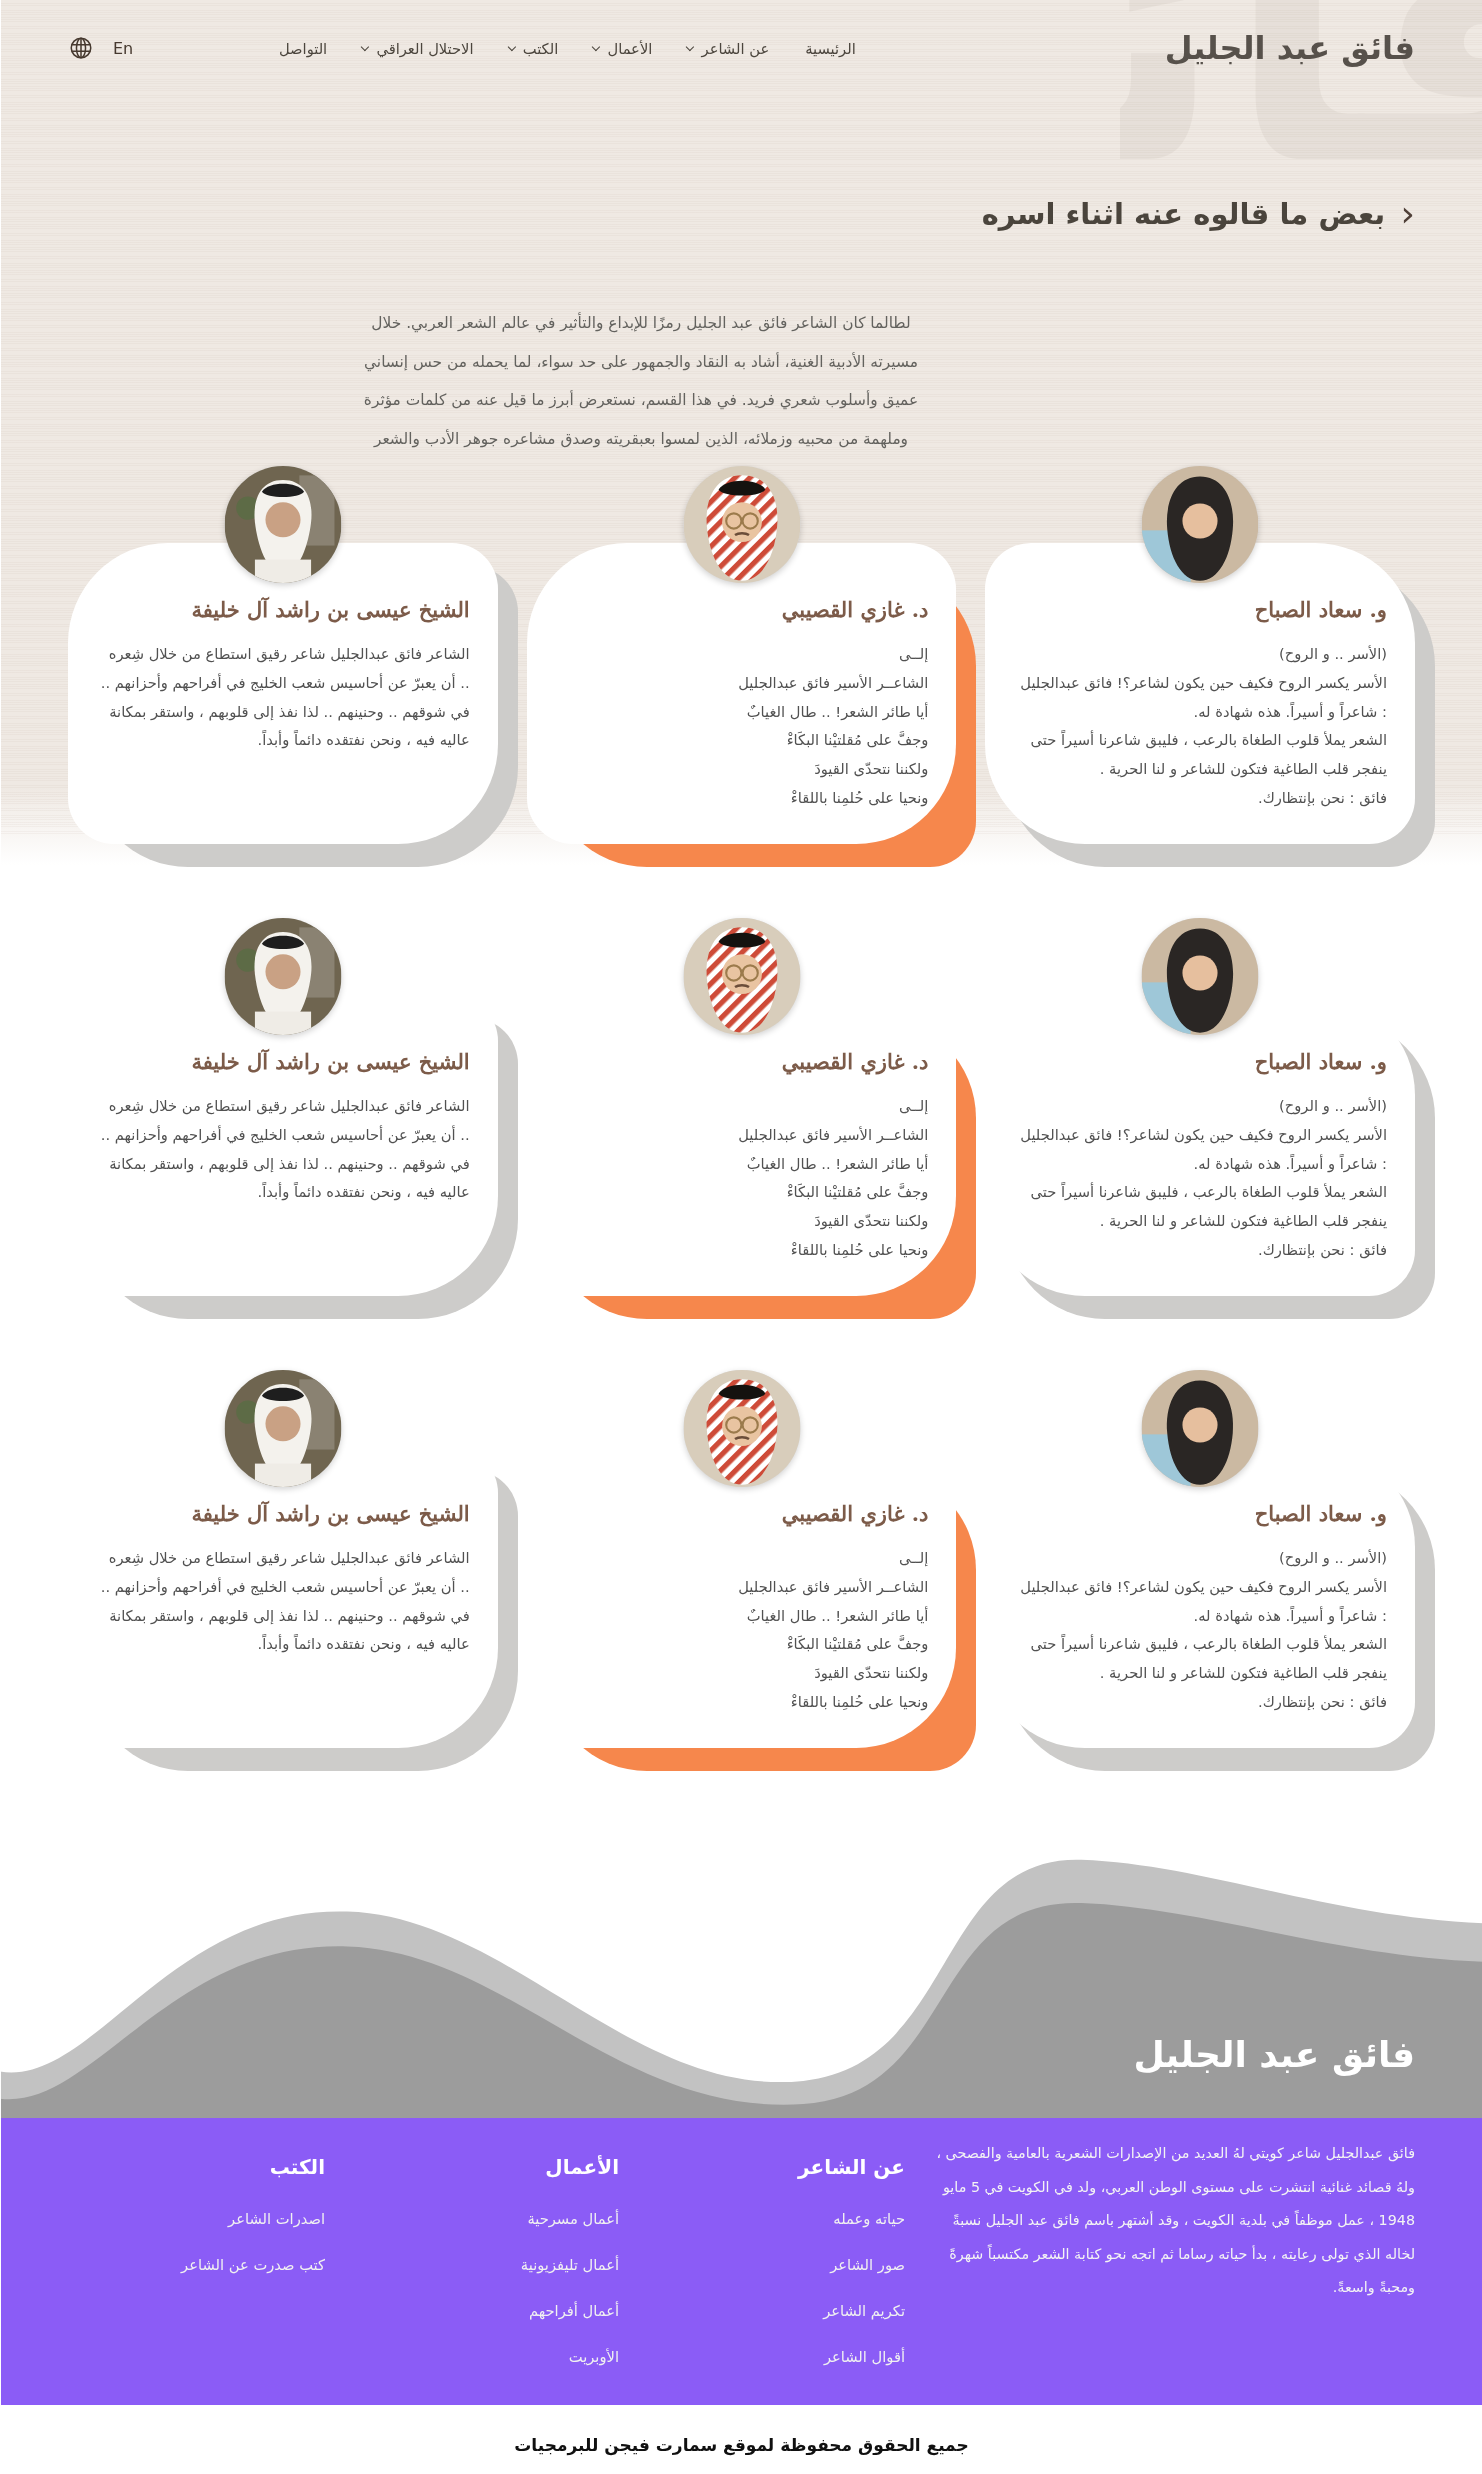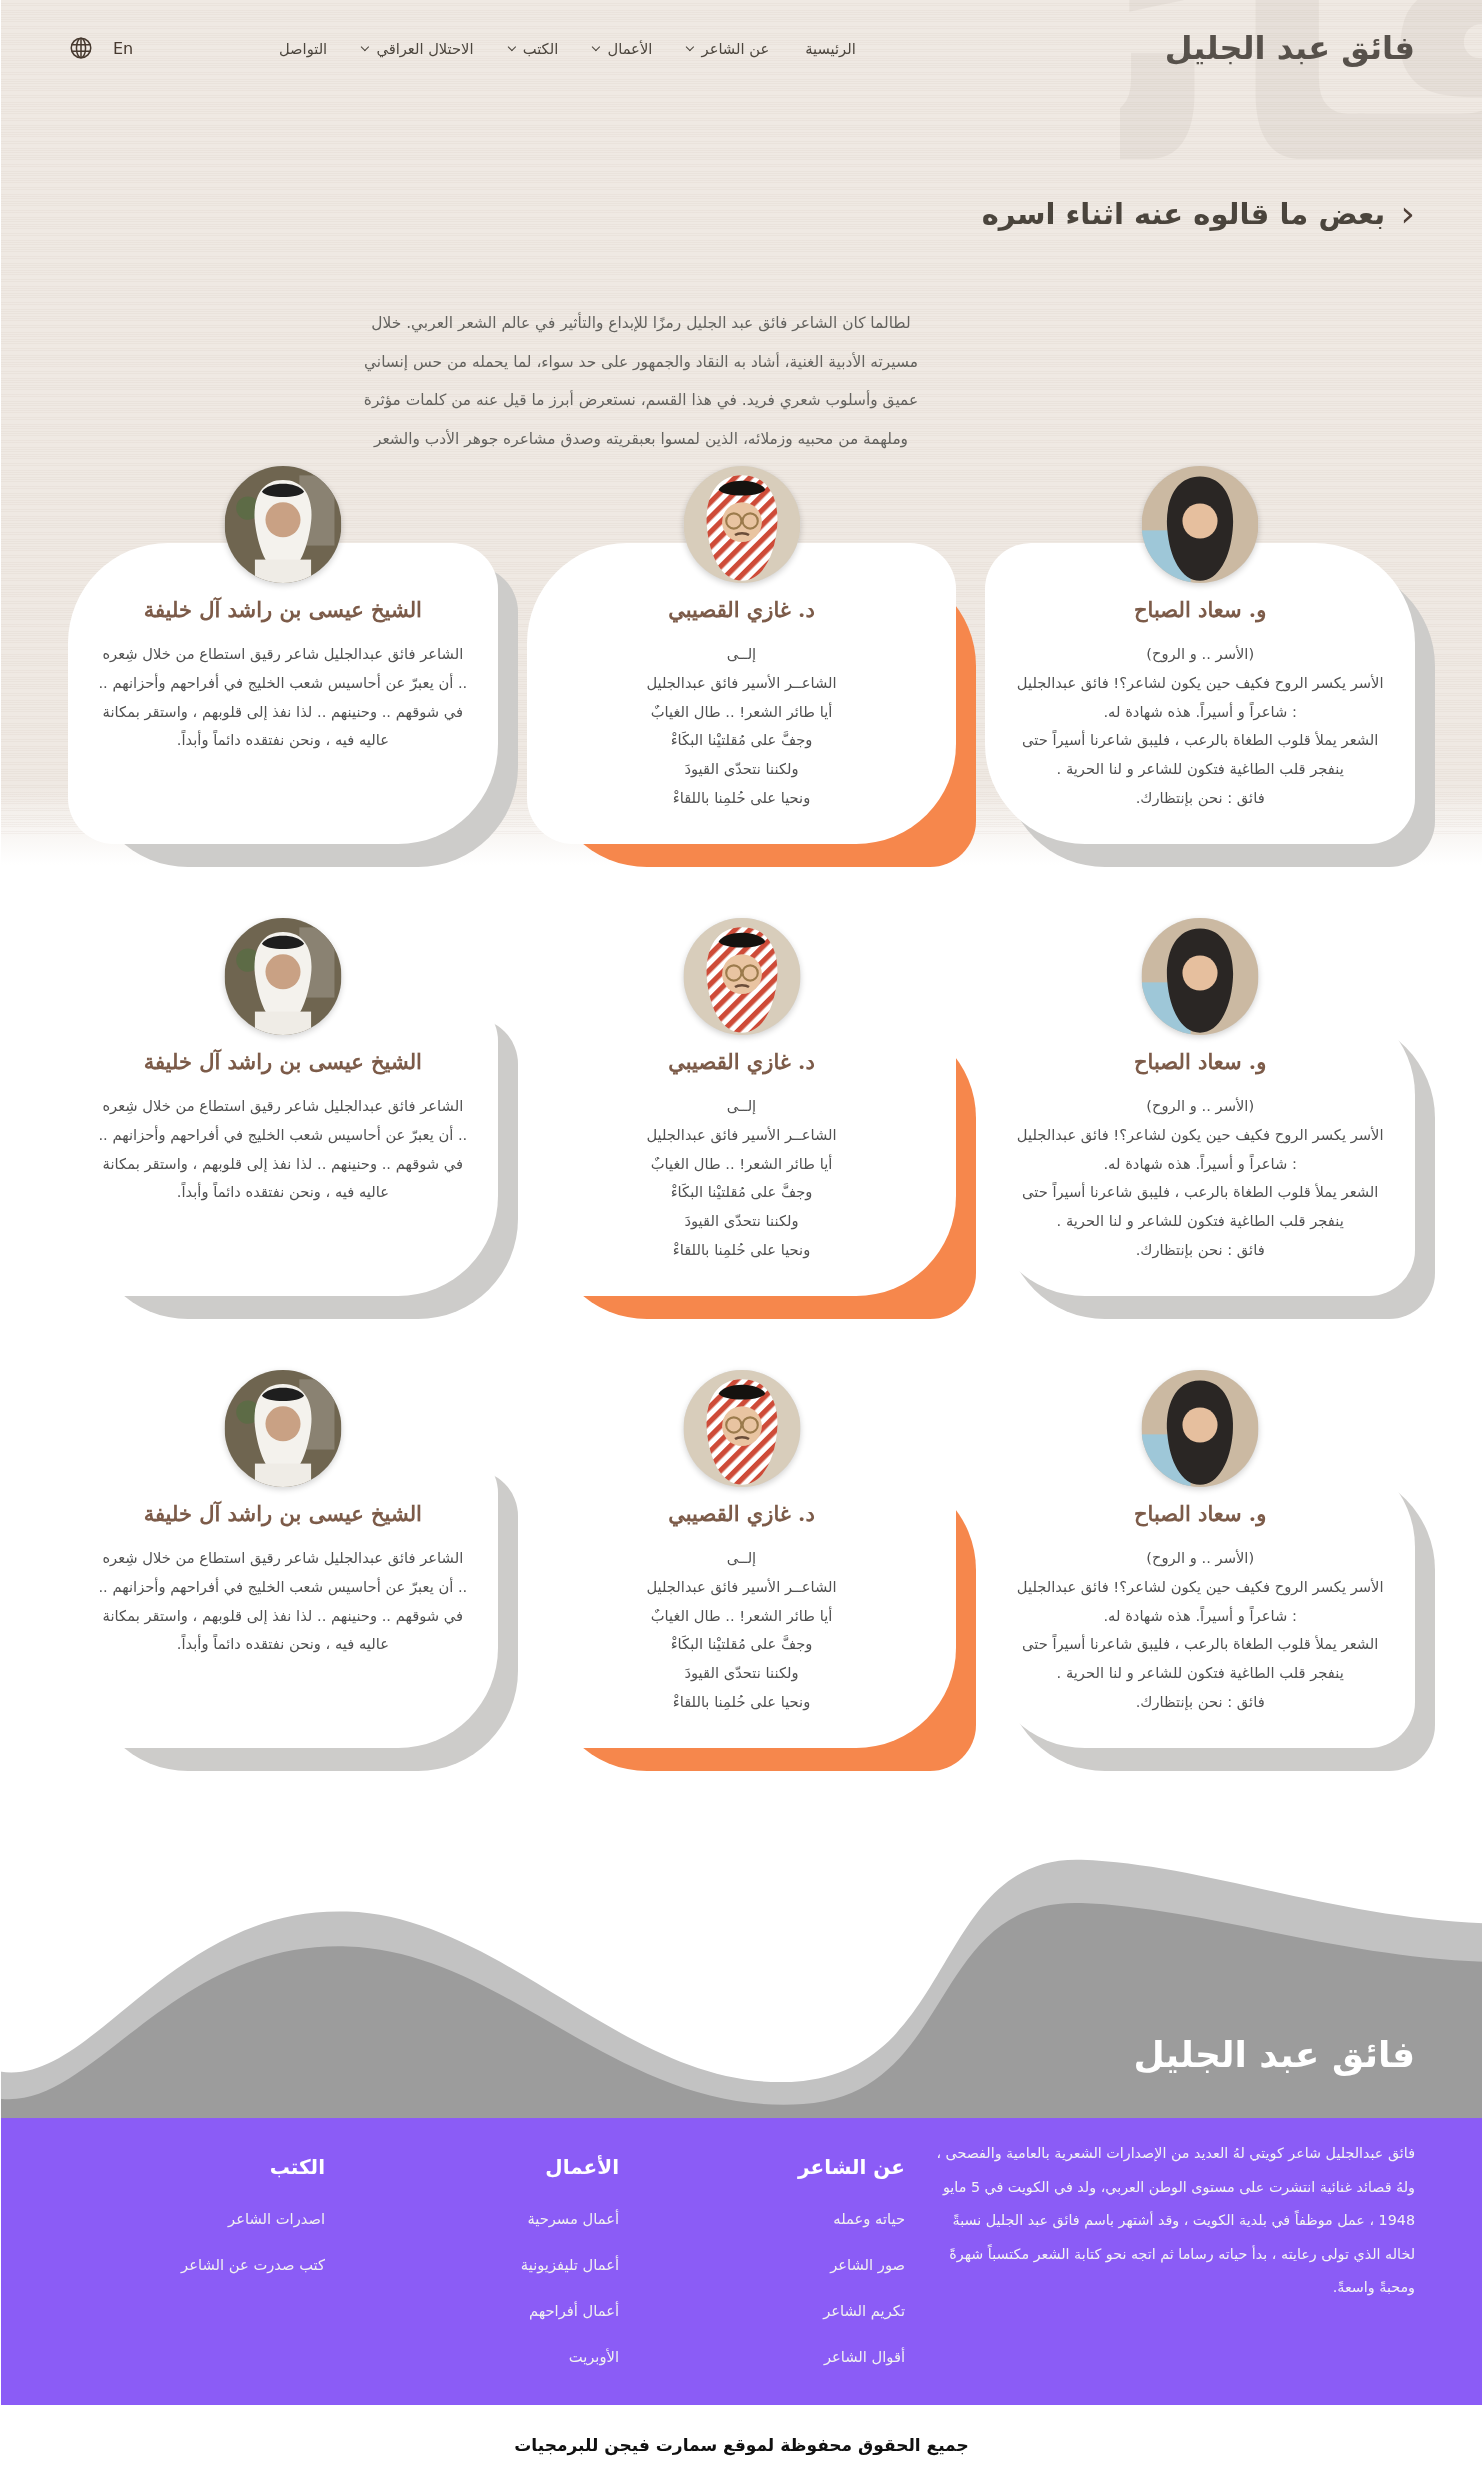--- a/index.html
+++ b/index.html
@@ -65,21 +65,21 @@
   .card { position:relative; padding-top:77px; }
   .avatar {
     position:absolute; top:0; right:50%; transform:translateX(50%);
     width:117px; height:117px; border-radius:50%; overflow:hidden; z-index:3;
     box-shadow:0 2.3px 6.2px rgba(0,0,0,0.18);
     background:#ddd;
   }
   .avatar svg { width:100%; height:100%; display:block; }
   .card-body {
     position:relative; z-index:1; background:#ffffff;
-    padding:54px 28px 16px; min-height:301px; text-align:center;
+    padding:54px 28px 16px; min-height:301px; 
   }
   .pos-r .card-body { border-radius:46px 100px 46px 100px; }
   .pos-m .card-body, .pos-l .card-body { border-radius:100px 46px 100px 46px; }
   .swoosh {
     position:absolute; top:77px; left:0; right:0; bottom:0;
     transform:translate(20px,23px); z-index:0;
   }
   .pos-r .swoosh { background:#CDCCCA; border-radius:46px 100px 46px 100px; }
   .pos-l .swoosh { background:#CDCCCA; border-radius:100px 46px 100px 100px; }
   .pos-m .swoosh { background:#F6874C; border-radius:46px 100px 46px 100px; }

